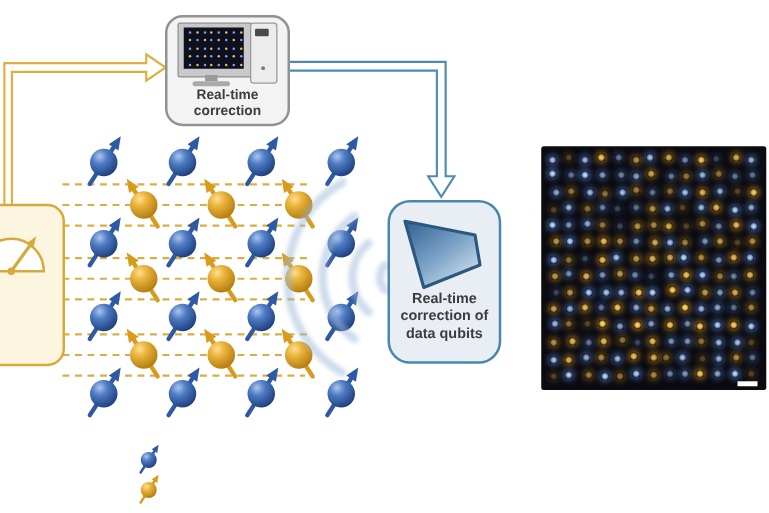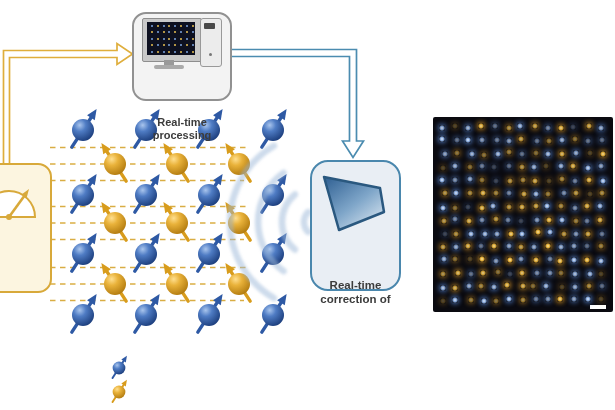--- a/index.html
+++ b/index.html
@@ -1,20 +1,20 @@
 <!DOCTYPE html>
 <html><head>
 <meta charset="utf-8">
 <style>
   html,body{margin:0;padding:0;background:#ffffff;}
   #stage{position:relative;width:615px;height:410px;background:#ffffff;overflow:hidden;
          font-family:"Liberation Sans",sans-serif;}
   .abs{position:absolute;}
   svg{display:block;}
-  .box-label{font-weight:bold;color:#3c3c3c;text-align:center;margin-top:46px;}
+  .box-label{font-weight:bold;color:#3c3c3c;text-align:center;}
   
   #readout-box{left:-30px;top:163px;width:78px;height:126px;background:#fcf5e0;
                border:2px solid #d8a93a;border-radius:14px;z-index:2;}
   #readout-text{left:31px;top:58px;width:60px;font-size:11.5px;font-weight:bold;
                 color:#4a4a4a;line-height:15.5px;text-align:left;}
   
   #processing-box{left:132px;top:12px;width:96px;height:85px;background:#f3f3f3;
                   border:2px solid #919191;border-radius:14px;z-index:2;}
   #monitor-frame{left:8px;top:4px;width:58px;height:42px;background:#c9c9c9;
                  border:1.5px solid #8e8e8e;border-radius:2px;}
@@ -279,38 +279,39 @@
         </div>
     </div>
     <div id="monitor-stand" class="abs"></div>
     <div id="monitor-base" class="abs"></div>
     <div id="tower" class="abs">
       <div id="tower-slot" class="abs"></div>
       <div id="tower-dot" class="abs"></div>
     </div>
     <div id="processing-label" class="abs box-label">
       <div>Real-time</div>
-      <div>processing</div>
+      <div>correction</div>
     </div>
   </div>
 
   <div id="correction-box" class="abs">
     <svg class="abs" style="left:0;top:0;" width="87" height="75" viewBox="0 0 87 75">
       <defs>
         <linearGradient id="gradQuad" x1="0%" y1="0%" x2="85%" y2="100%">
           <stop offset="0%" stop-color="#2e5f92"></stop>
           <stop offset="55%" stop-color="#7fa6c9"></stop>
           <stop offset="100%" stop-color="#d9e6f1"></stop>
         </linearGradient>
       </defs>
       <polygon points="12,15 68,26 72,50 27,68" fill="url(#gradQuad)" stroke="#2a587f" stroke-width="2.5" stroke-linejoin="round"></polygon>
     </svg>
     <div id="correction-label" class="abs box-label">
       <div>Real-time</div>
       <div>correction of</div>
+      <div>data qubits</div>
     </div>
   </div>
 
 
   <div id="fluor-panel" class="abs">
     <div id="scale-bar" class="abs"></div>
   <div class="fdot" style="left: 6.15946px; top: 7.99586px; background: radial-gradient(circle, rgb(232, 242, 255) 0%, rgb(127, 162, 216) 45%, rgba(0, 0, 0, 0) 78%); box-shadow: rgba(90, 140, 220, 0.8) 0px 0px 5px 1px; opacity: 0.876541;"></div>
       <div class="fdot" style="left: 19.3633px; top: 6.16438px; background: radial-gradient(circle, rgb(255, 233, 164) 0%, rgb(224, 169, 48) 45%, rgba(0, 0, 0, 0) 78%); box-shadow: rgba(230, 160, 40, 0.8) 0px 0px 5px 1px; opacity: 0.3;"></div>
       <div class="fdot" style="left: 31.8621px; top: 8.19288px; background: radial-gradient(circle, rgb(232, 242, 255) 0%, rgb(127, 162, 216) 45%, rgba(0, 0, 0, 0) 78%); box-shadow: rgba(90, 140, 220, 0.8) 0px 0px 5px 1px; opacity: 0.835691;"></div>
       <div class="fdot" style="left: 44.969px; top: 6.05097px; background: radial-gradient(circle, rgb(255, 233, 164) 0%, rgb(224, 169, 48) 45%, rgba(0, 0, 0, 0) 78%); box-shadow: rgba(230, 160, 40, 0.8) 0px 0px 5px 1px; opacity: 0.924912;"></div>

